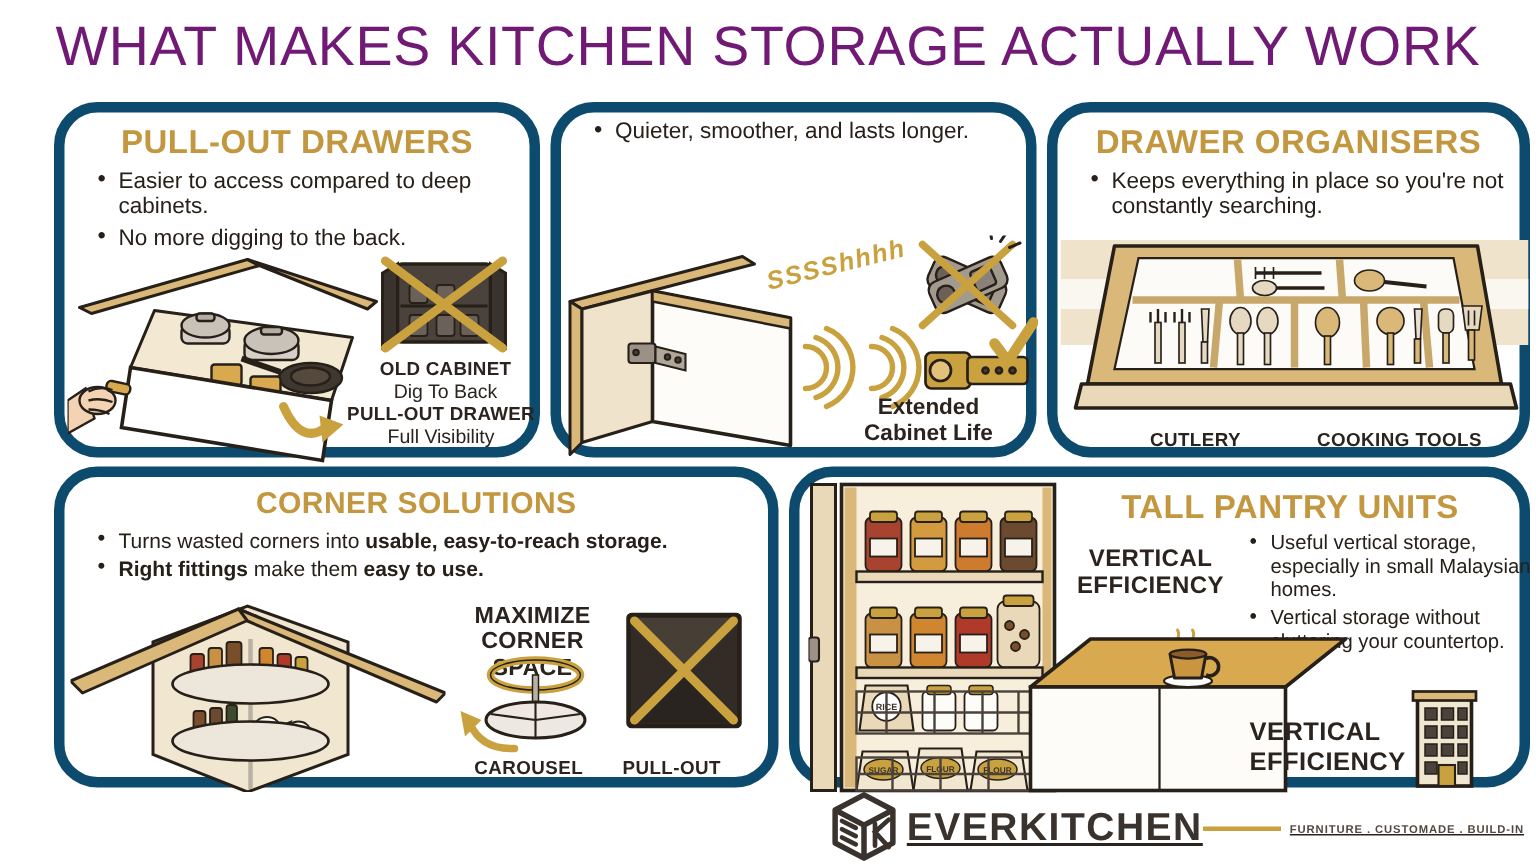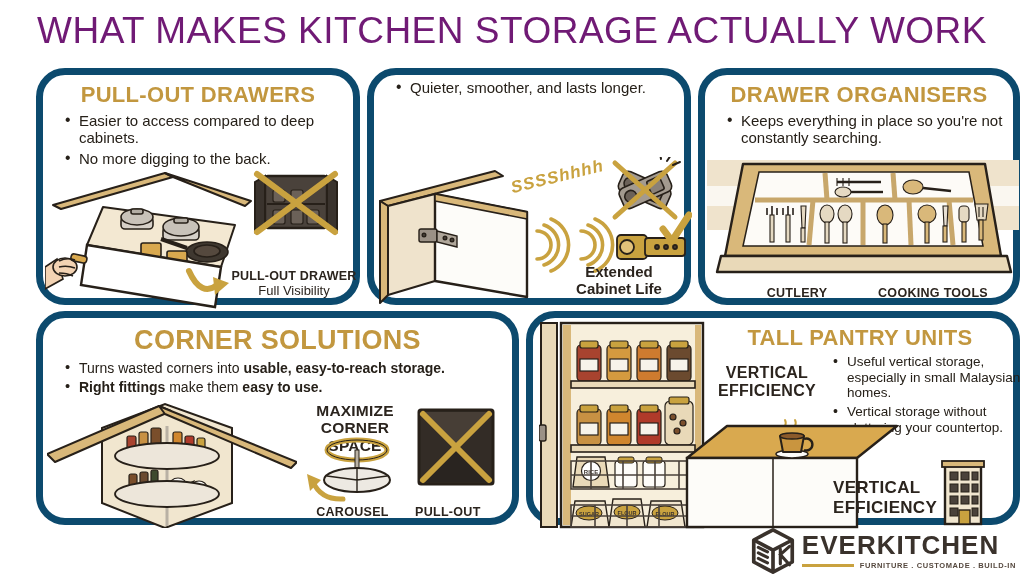--- a/index.html
+++ b/index.html
@@ -22,21 +22,21 @@
   .minilabel b{font-size:12.5px;letter-spacing:.2px;}
   .shh{font-weight:bold;font-style:italic;font-size:17px;color:#c9a23f;transform:rotate(-14deg);letter-spacing:1px;}
   .benefit{font-weight:bold;font-size:15px;text-align:center;line-height:1.15;}
   .tool-label{font-weight:bold;font-size:12.5px;letter-spacing:.3px;}
   .bigbold{font-weight:bold;font-size:15.5px;line-height:1.12;text-align:center;letter-spacing:.2px;}
   .ve{font-weight:bold;font-size:16px;line-height:1.15;text-align:center;letter-spacing:.3px;}
   .ve2{font-weight:bold;font-size:17px;line-height:1.15;text-align:left;letter-spacing:.3px;}
   #p4 ul.bullets{font-size:14px;}
   #p5 ul.bullets{font-size:13.5px;padding-left:14px;}
   .logo{position:absolute;right:8px;top:527px;display:flex;align-items:center;gap:7px;}
-  .logo-text{display:flex;flex-direction:column;}
+  .logo-text{display:flex;text-decoration:underline;}
   .logo-name{font-size:26px;font-weight:bold;letter-spacing:1px;color:#3a322c;line-height:1;}
   .logo-sub{display:flex;align-items:center;gap:6px;margin-top:3px;}
   .logo-rule{width:52px;height:3px;background:#c9a23f;}
   .logo-tagline{font-size:7.5px;letter-spacing:.6px;font-weight:bold;color:#55483e;}
   svg{display:block;}
   svg text{font-family:"Liberation Sans",sans-serif;}
 </style>
 </head>
 <body>
 
@@ -89,20 +89,24 @@
           <rect x="42" y="20" width="12" height="12" rx="2"></rect>
         <rect x="24" y="40" width="12" height="14" rx="2"></rect>
           <rect x="42" y="40" width="12" height="14" rx="2"></rect>
         <rect x="58" y="40" width="12" height="14" rx="2"></rect>
       </g>
       <g stroke="#c9a23f" stroke-width="6" stroke-linecap="round">
         <line x1="8" y1="4" x2="86" y2="62"></line>
           <line x1="86" y1="4" x2="8" y2="62"></line>
       </g>
     </svg>
+    <div class="abs minilabel" style="left:200px;top:164px;width:108px;">
+      <b>OLD CABINET</b><br>
+      <span>Dig To Back</span>
+    </div>
 
     <svg class="abs" style="left:142px;top:192px;" width="44" height="32" viewBox="0 0 44 32">
       <path d="M4,4 C12,22 22,26 32,18" fill="none" stroke="#c9a23f" stroke-width="6" stroke-linecap="round"></path>
       <polygon points="28,10 44,16 30,28" fill="#c9a23f"></polygon>
     </svg>
     <div class="abs minilabel" style="left:188px;top:194px;width:126px;">
       <b>PULL-OUT DRAWER</b><br>
       <span>Full Visibility</span>
     </div>
   </div>
@@ -231,21 +235,21 @@
         <rect x="272" y="60" width="4" height="20" fill="#d9b87a"></rect>
       </g>
       <polygon points="14,96 300,96 304,112 10,112" fill="#e9d9b8" stroke="#272019" stroke-width="2.4" stroke-linejoin="round"></polygon>
     </svg>
 
     <span class="abs tool-label" style="left:42px;top:211px;width:100px;text-align:center;">CUTLERY</span>
     <span class="abs tool-label" style="left:158px;top:211px;width:140px;text-align:center;">COOKING TOOLS</span>
   </div>
 
   <div class="panel" id="p4">
-    <div class="heading" style="font-size:27px;">CORNER SOLUTIONS</div>
+    <div class="heading" style="font-size:20px;">CORNER SOLUTIONS</div>
     <ul class="bullets">
       <li><span>Turns wasted corners into </span><b>usable, easy-to-reach storage.</b></li>
       <li><b>Right fittings</b><span> make them </span><b>easy to use.</b></li>
     </ul>
 
     <svg class="abs" style="left:4px;top:80px;" width="250" height="130" viewBox="0 0 250 130">
       <polygon points="55,30 118,6 185,30 185,105 118,130 55,105" fill="#f1e6cf" stroke="#272019" stroke-width="2"></polygon>
       <line x1="120" y1="28" x2="120" y2="128" stroke="#b9b1a4" stroke-width="3"></line>
       <g stroke="#272019" stroke-width="1.2">
         <g>

